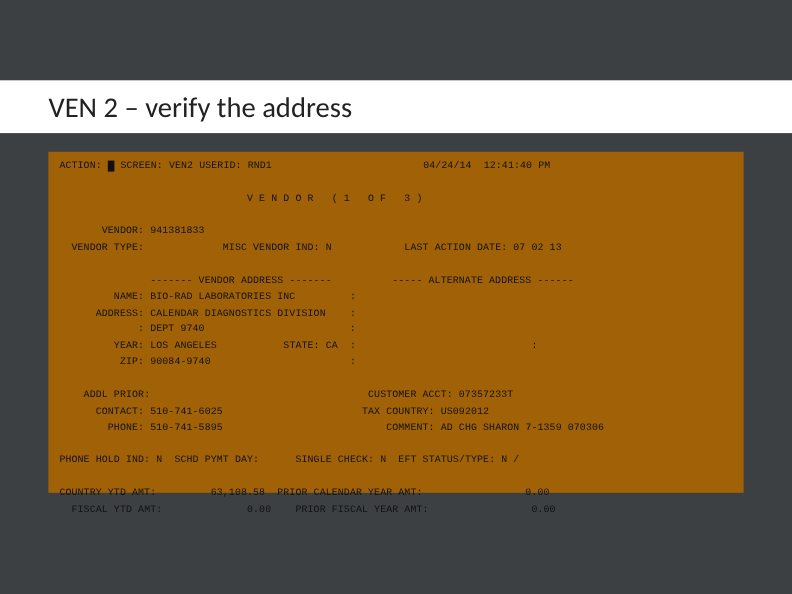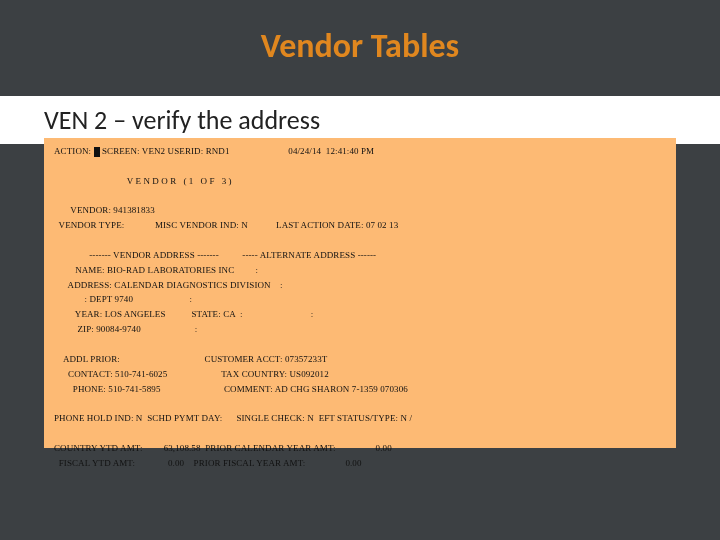--- a/index.html
+++ b/index.html
@@ -21,58 +21,57 @@
     top: 25px;
     left: 0;
     width: 720px;
     text-align: center;
     font-size: 34px;
     font-weight: 700;
     color: #e0871f;
   }
   .subtitle {
     position: absolute;
-    top: 96px;
+    top: 73px;
     left: 0;
     width: 720px;
     background: #ffffff;
     padding: 8px 0 8px 44px;
     font-size: 26px;
     color: #222;
     box-sizing: border-box;
   }
   .terminal {
     position: absolute;
     top: 138px;
     left: 44px;
     width: 632px;
     height: 310px;
-    background: #fdba74;
+    background: #a16207;
     color: #111;
-    font-family: Liberation Serif, serif;
+    font-family: Liberation Mono, monospace;
     font-size: 9px;
     line-height: 1.65;
     padding: 6px 10px;
     white-space: pre;
     letter-spacing: 0.1px;
     box-sizing: border-box;
   }
   .cursor-block {
     display: inline-block;
     width: 6px;
     height: 10px;
     background: #111;
     vertical-align: middle;
   }
 </style>
 </head>
 <body>
 
 <div class="slide">
-  <div class="title">Vendor Tables</div>
   <div class="subtitle">VEN 2 – verify the address</div>
 
   <div class="terminal"><span>ACTION:</span> <span class="cursor-block"></span> <span>SCREEN:</span> <span>VEN2</span> <span>USERID:</span> <span>RND1</span>                         <span>04/24/14</span>  <span>12:41:40 PM</span>
 
                                <span>V E N D O R   ( 1   O F   3 )</span>
 
        <span>VENDOR:</span> <span>941381833</span>
   <span>VENDOR TYPE:</span>             <span>MISC VENDOR IND:</span> <span>N</span>            <span>LAST ACTION DATE:</span> <span>07 02 13</span>
 
                <span>------- VENDOR ADDRESS -------</span>          <span>----- ALTERNATE ADDRESS ------</span>

